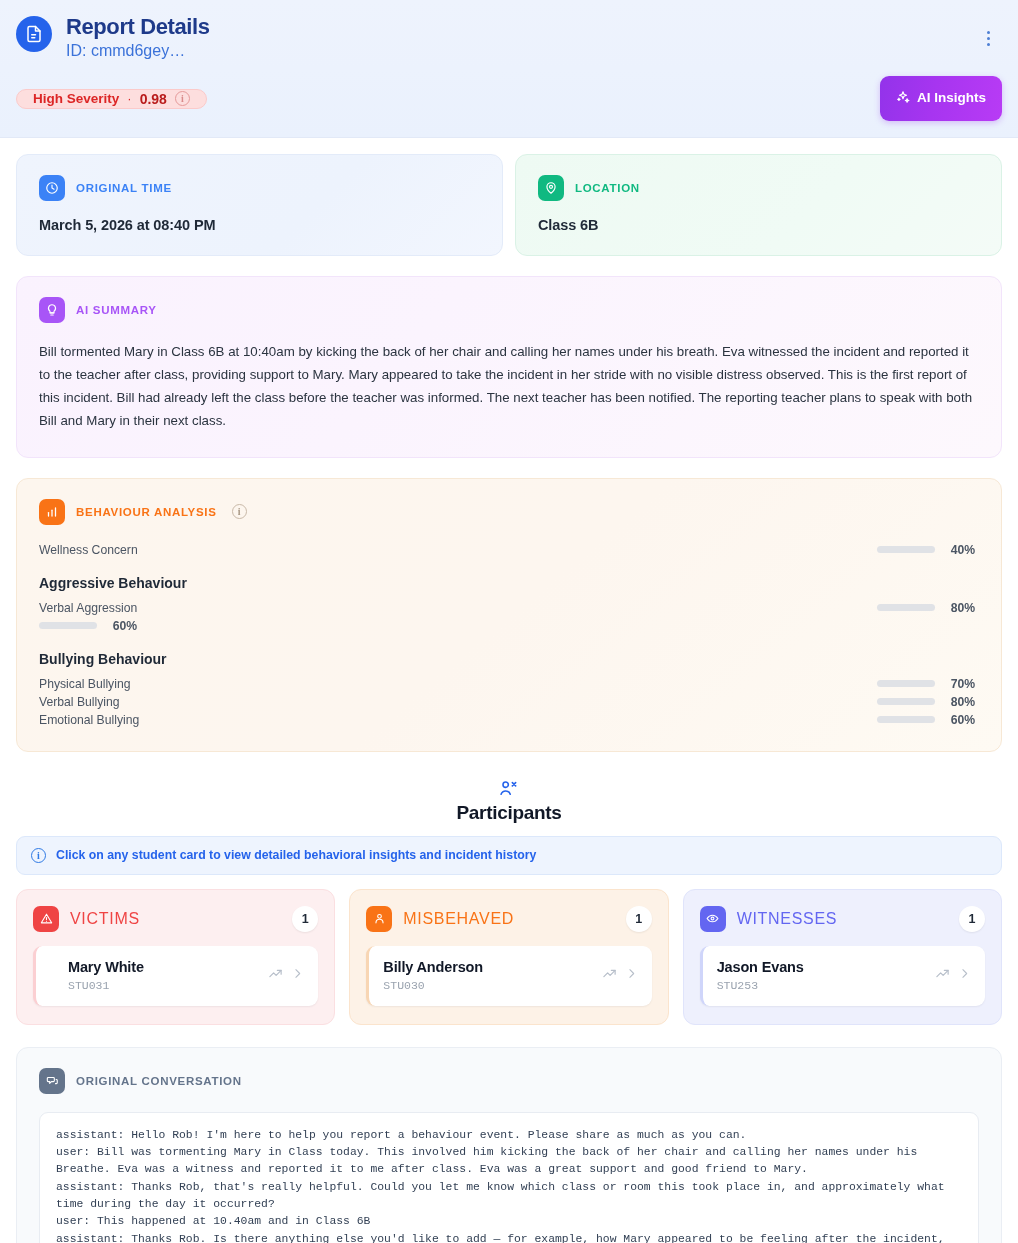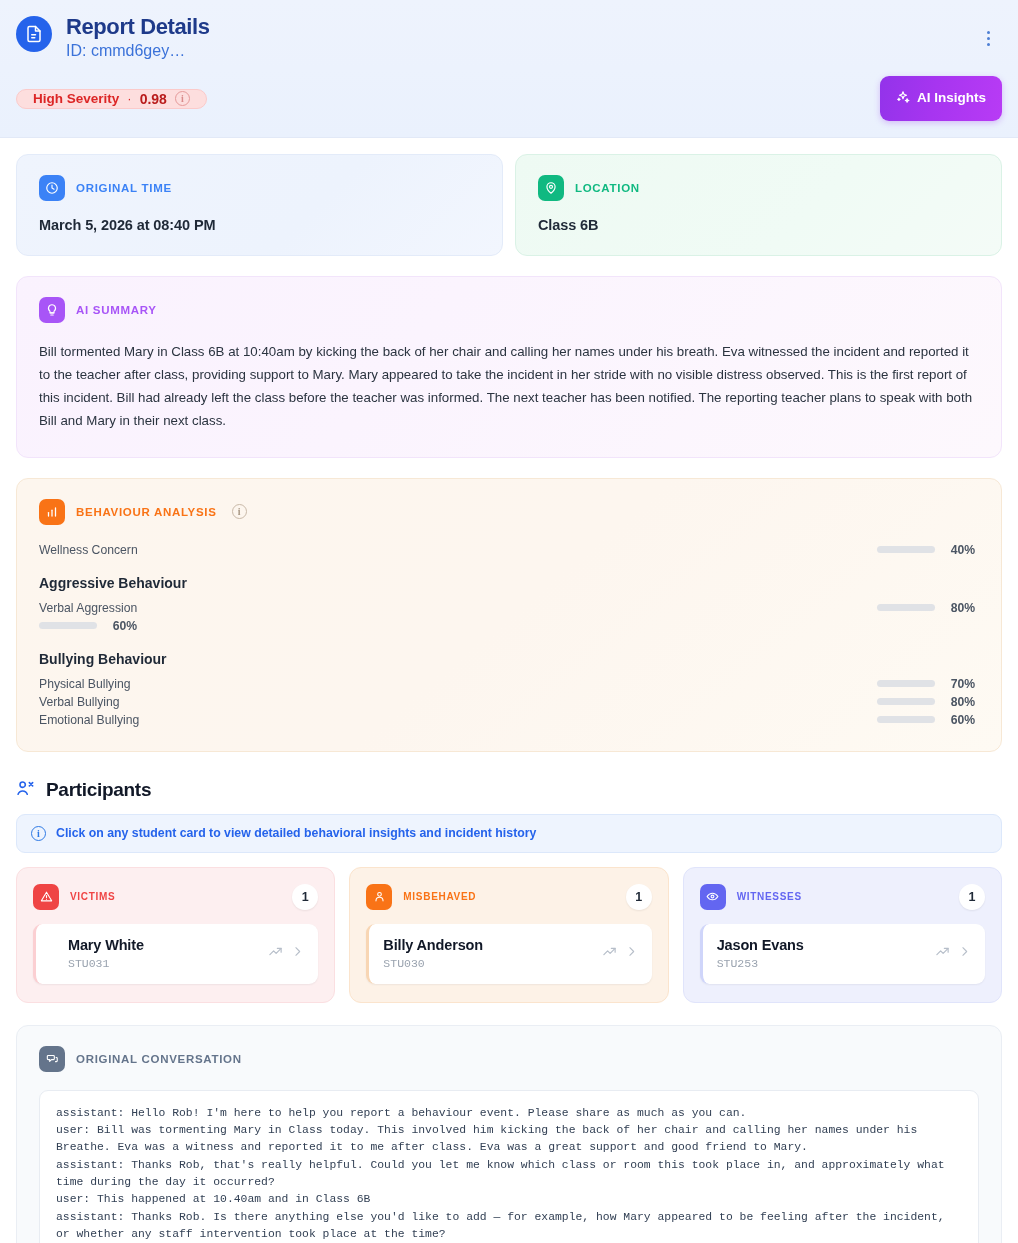--- a/index.html
+++ b/index.html
@@ -133,21 +133,21 @@
     overflow: hidden; flex: 0 0 58px; margin-right: 12px;
   }
   .bh-fill { height: 100%; border-radius: 4px; }
   .bh-pct {
     font-size: 12.2px; font-weight: 700; color: #4b5563;
     width: 32px; text-align: center; flex: 0 0 32px;
   }
 
   
   .participants-head {
-    display: flex; align-items: center; gap: 10px; margin-top: 26px;
+    display: flex; align-items: center; margin-top: 26px; flex-direction: column;
   }
   .participants-title {
     font-size: 19px; font-weight: 700; color: #111827; letter-spacing: -0.3px;
   }
   .hint-banner {
     margin-top: 12px; border-radius: 9px; background: #eef4fe;
     border: 1px solid #dce8fb; padding: 11px 14px;
     display: flex; align-items: center; gap: 10px;
   }
   .hint-text { font-size: 12.3px; color: #2563eb; font-weight: 600; }
@@ -159,21 +159,21 @@
     flex: 0 0 15px;
   }
   .part-grid { display: flex; gap: 14px; margin-top: 14px; }
   .part-col { flex: 1; border-radius: 12px; padding: 16px 16px 18px 16px; }
   .part-col.victims { background: #fdeff0; border: 1px solid #fbdfe1; }
   .part-col.misbehaved { background: #fdf2e7; border: 1px solid #fbe4cd; }
   .part-col.witnesses { background: #eef0fd; border: 1px solid #e0e4fb; }
   .part-head {
     display: flex; align-items: center; gap: 11px; margin-bottom: 14px;
   }
-  .part-label { font-size: 10px; font-weight: 700; letter-spacing: 0.7px; flex: 1; }
+  .part-label { font-size: 16px; font-weight: 400; letter-spacing: 0.7px; flex: 1; }
   .part-count {
     width: 26px; height: 26px; border-radius: 50%; background: #fff;
     display: flex; align-items: center; justify-content: center;
     font-size: 12.5px; font-weight: 700; color: #1f2937;
     box-shadow: 0 1px 2px rgba(0,0,0,0.07);
   }
   .student-card {
     background: #fff; border-radius: 9px; padding: 13px 14px 14px 14px;
     display: flex; align-items: center; cursor: pointer;
     box-shadow: 0 1px 2px rgba(15,23,42,0.06);

